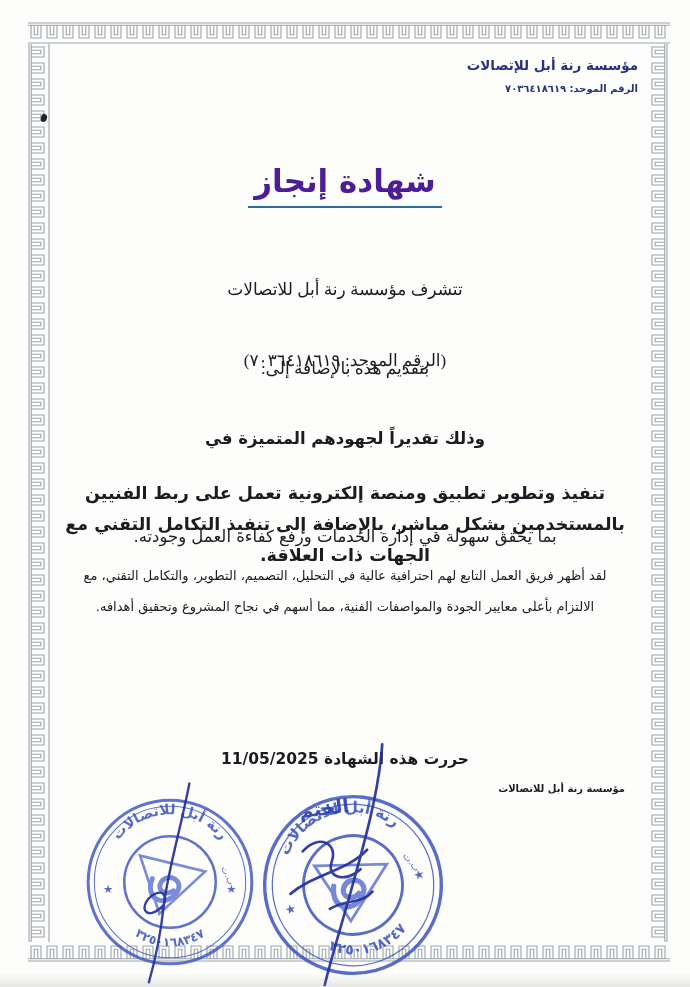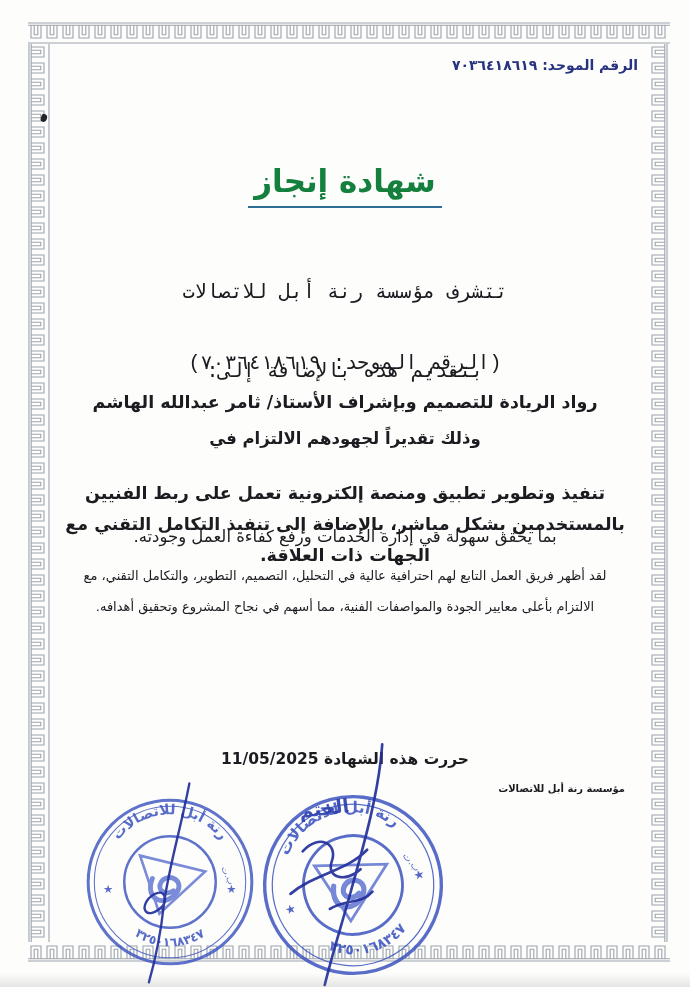--- a/index.html
+++ b/index.html
@@ -8,30 +8,30 @@
     background:#fdfdfc;overflow:hidden;
     font-family:"DejaVu Sans",sans-serif;
   }
   .border-strip{position:absolute;pointer-events:none;}
   .ink-speck{position:absolute;left:41px;top:114px;width:6px;height:8px;background:#23232b;border-radius:40% 60% 55% 45%;transform:rotate(20deg);}
   .letterhead{
     position:absolute;top:54px;right:52px;text-align:right;direction:rtl;
     color:#28337f;line-height:23px;
   }
   .letterhead .org{font-size:13.5px;font-weight:700;}
-  .letterhead .uid{font-size:14px;font-weight:600;text-align:right;}
+  .letterhead .uid{font-size:10px;font-weight:600;text-align:right;}
   .doc-title{
     position:absolute;top:163px;left:0;width:100%;text-align:center;direction:rtl;
   }
   .doc-title span{
-    display:inline-block;font-size:31px;font-weight:700;color:#15803d;
+    display:inline-block;font-size:31px;font-weight:700;color:#4c1d95;
     border-bottom:2.5px solid #2e6d96;padding:0 6px 7px 6px;letter-spacing:1px;
   }
   .content{position:absolute;left:65px;width:560px;direction:rtl;text-align:center;color:#1b1c20;}
-  .intro{font-family:Liberation Mono, monospace;font-weight:500;font-size:20px;}
+  .intro{font-family:Liberation Serif, serif;font-weight:500;font-size:17px;}
   .l1{top:279px;} .l2{top:318px;margin-top:32px;} .l3{top:358px;}
   .recipient{top:392px;font-weight:700;font-size:17.5px;}
   .lead{top:429px;font-weight:700;font-size:16.5px;}
   .proj{top:478px;font-weight:700;font-size:17.5px;line-height:31px;}
   .benefit{top:527px;font-weight:400;font-size:16.5px;}
   .teampar{top:560px;font-weight:400;font-size:13px;line-height:31px;}
   .closepar{top:649px;font-weight:600;font-size:16.5px;line-height:31px;}
   .issued{top:750px;font-weight:600;font-size:15.5px;}
   .issuer{top:783px;font-weight:600;font-size:10px;text-align:right;}
   .stamp{position:absolute;overflow:visible;}
@@ -84,32 +84,32 @@
       <pattern id="mright" width="20" height="16" patternUnits="userSpaceOnUse">
         <path d="M19,0 V16 M16.8,0 V16 M16.8,3 H4 V13 H16.8 M16.8,6.2 H7.2 V9.8 H16.8" fill="none" stroke="#9ba3ac" stroke-width="1.1"></path>
       </pattern>
     </defs>
     <rect x="0" y="0" width="22" height="898" fill="url(#mright)"></rect>
   </svg>
 
   <div class="ink-speck"></div>
 
   <div class="letterhead">
+    <div class="org">مؤسسة رنة أبل للإتصالات</div>
     <div class="uid">الرقم الموحد: ٧٠٣٦٤١٨٦١٩</div>
   </div>
 
   <div class="doc-title">
     <span>شهادة إنجاز</span>
   </div>
 
   <div class="content intro l1">تتشرف مؤسسة رنة أبل للاتصالات</div>
   <div class="content intro l2">(الرقم الموحد: ٧٠٣٦٤١٨٦١٩)</div>
   <div class="content intro l3">بتقديم هذه بالإضافة إلى:</div>
-  <div class="content recipient">رواد الريادة للتصميم وبإشراف الأستاذ/ ثامر عبدالله الهاشم</div>
-  <div class="content lead">وذلك تقديراً لجهودهم الالتزام في</div>
+  <div class="content lead">وذلك تقديراً لجهودهم المتميزة في</div>
   <div class="content proj">تنفيذ وتطوير تطبيق ومنصة إلكترونية تعمل على ربط الفنيين بالمستخدمين بشكل مباشر، بالإضافة إلى تنفيذ التكامل التقني مع الجهات ذات العلاقة.</div>
   <div class="content benefit">بما يحقق سهولة في إدارة الخدمات ورفع كفاءة العمل وجودته.</div>
   <div class="content teampar">لقد أظهر فريق العمل التابع لهم احترافية عالية في التحليل، التصميم، التطوير، والتكامل التقني، مع الالتزام بأعلى معايير الجودة والمواصفات الفنية، مما أسهم في نجاح المشروع وتحقيق أهدافه.</div>
   <div class="content issued">حررت هذه الشهادة 11/05/2025</div>
   <div class="content issuer">مؤسسة رنة أبل للاتصالات</div>
 
   <div class="stamp" style="left:82px;top:794px;width:176px;height:176px;">
     <svg width="176" height="176" viewBox="0 0 200 200">
       <g stroke="#3d55c0" fill="none" opacity="0.82">
         <circle cx="100" cy="100" r="93" stroke-width="3.4"></circle>

